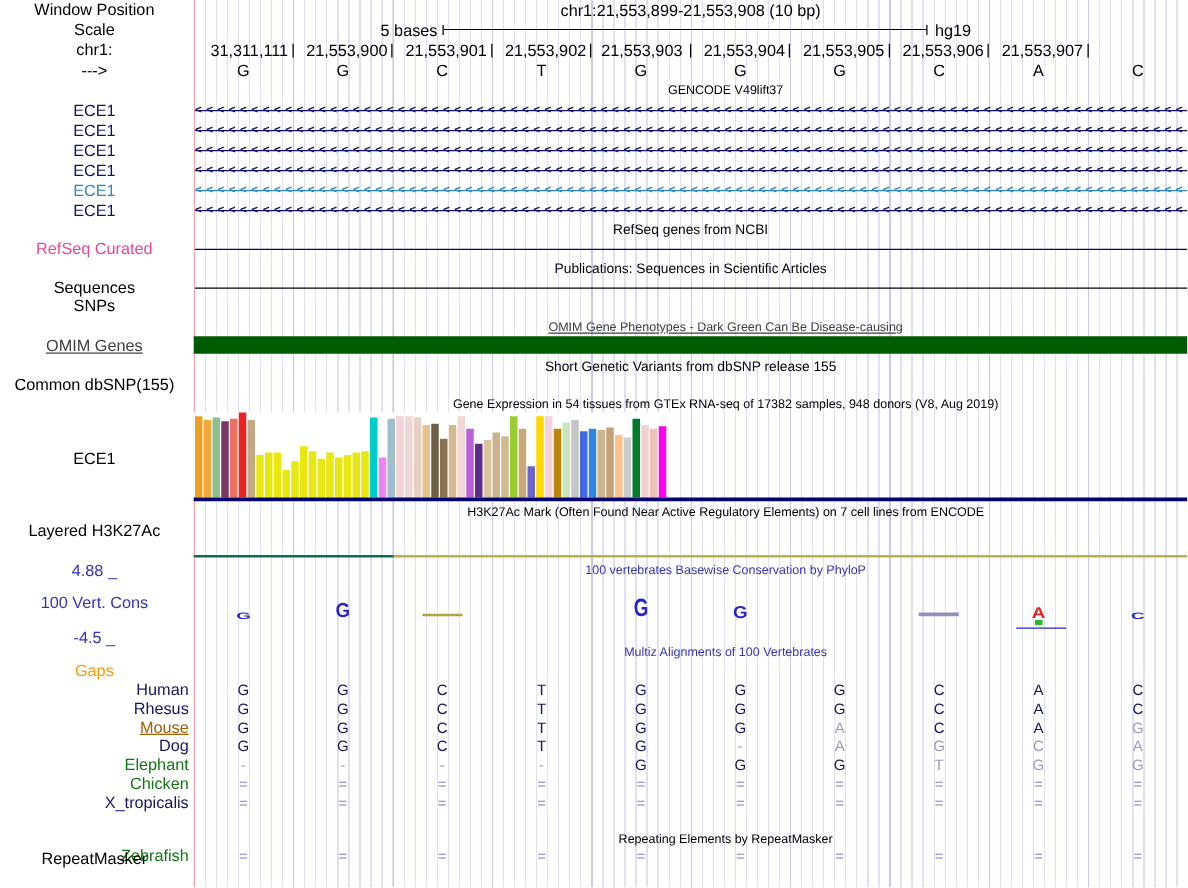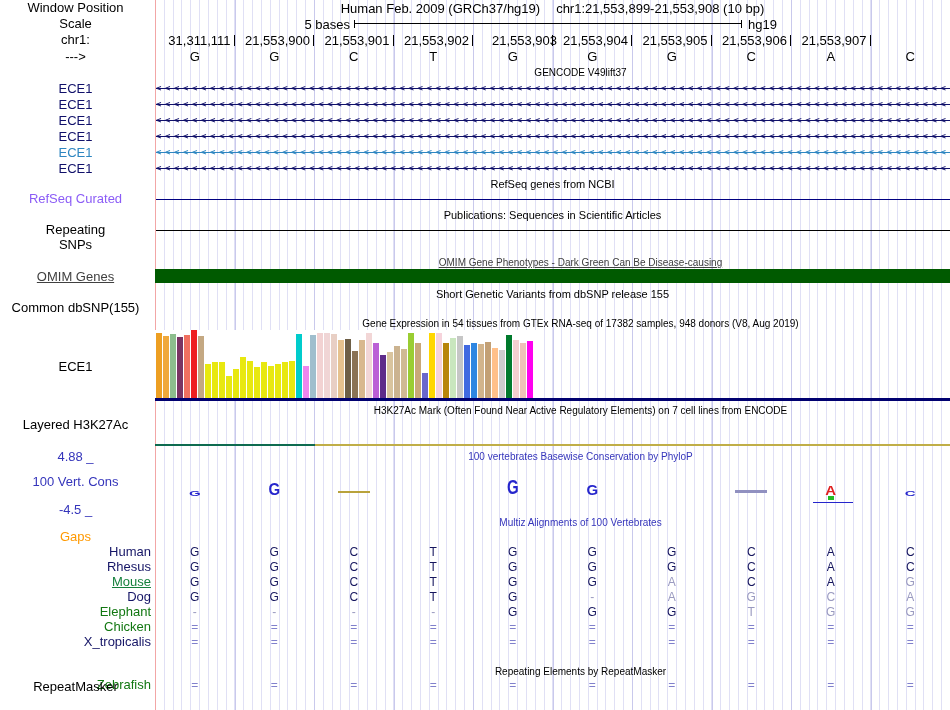--- a/index.html
+++ b/index.html
@@ -41,40 +41,39 @@
 </style>
 </head>
 <body>
 
 <div id="canvas">
   <div class="gridlines"></div>
   <div class="pinkline"></div>
 
   <span class="lbl-left" style="top:1px">Window Position</span>
   <div class="hdr-center">
-    <span>Human Feb. 2009 (GRCh37/hg19)</span>
     <span>chr1:21,553,899-21,553,908 (10 bp)</span>
   </div>
 
   <span class="lbl-left" style="top:17px">Scale</span>
   <span class="abs" style="top:17px;left:275px;width:75px;text-align:right;font-size:13px">5 bases</span>
   <div class="scalebar" style="left:354px;width:386px"></div>
   <span class="abs" style="top:17px;left:748px;font-size:13px">hg19</span>
 
   <span class="lbl-left" style="top:33px">chr1:</span>
   <div id="coords-row">
       <div class="coordnum" style="top: 34px; left: 153.5px;">31,311,111</div>
       <div class="tickv" style="top: 35px; left: 233.5px;"></div>
       <div class="coordnum" style="top: 34px; left: 233px;">21,553,900</div>
       <div class="tickv" style="top: 35px; left: 313px;"></div>
       <div class="coordnum" style="top: 34px; left: 312.5px;">21,553,901</div>
       <div class="tickv" style="top: 35px; left: 392.5px;"></div>
       <div class="coordnum" style="top: 34px; left: 392px;">21,553,902</div>
       <div class="tickv" style="top: 35px; left: 472px;"></div>
-      <div class="coordnum" style="top: 34px; left: 480px;">21,553,903</div>
+      <div class="coordnum" style="top: 34px; left: 469px;">21,553,903</div>
       <div class="tickv" style="top: 35px; left: 551.5px;"></div>
       <div class="coordnum" style="top: 34px; left: 551px;">21,553,904</div>
       <div class="tickv" style="top: 35px; left: 631px;"></div>
       <div class="coordnum" style="top: 34px; left: 630.5px;">21,553,905</div>
       <div class="tickv" style="top: 35px; left: 710.5px;"></div>
       <div class="coordnum" style="top: 34px; left: 710px;">21,553,906</div>
       <div class="tickv" style="top: 35px; left: 790px;"></div>
       <div class="coordnum" style="top: 34px; left: 789.5px;">21,553,907</div>
       <div class="tickv" style="top: 35px; left: 869.5px;"></div>
     </div>
@@ -121,25 +120,25 @@
         <div class="ga">&lt;&lt;&lt;&lt;&lt;&lt;&lt;&lt;&lt;&lt;&lt;&lt;&lt;&lt;&lt;&lt;&lt;&lt;&lt;&lt;&lt;&lt;&lt;&lt;&lt;&lt;&lt;&lt;&lt;&lt;&lt;&lt;&lt;&lt;&lt;&lt;&lt;&lt;&lt;&lt;&lt;&lt;&lt;&lt;&lt;&lt;&lt;&lt;&lt;&lt;&lt;&lt;&lt;&lt;&lt;&lt;&lt;&lt;&lt;&lt;&lt;&lt;&lt;&lt;&lt;&lt;&lt;&lt;&lt;&lt;&lt;&lt;&lt;&lt;&lt;&lt;&lt;&lt;&lt;&lt;&lt;&lt;&lt;&lt;&lt;&lt;&lt;&lt;</div>
       </div>
       <div class="lbl-left" style="top: 162px; color: rgb(16, 16, 106);">ECE1</div>
       <div class="gene-row" style="top: 162px; color: rgb(16, 16, 106);">
         <div class="gl"></div>
         <div class="ga">&lt;&lt;&lt;&lt;&lt;&lt;&lt;&lt;&lt;&lt;&lt;&lt;&lt;&lt;&lt;&lt;&lt;&lt;&lt;&lt;&lt;&lt;&lt;&lt;&lt;&lt;&lt;&lt;&lt;&lt;&lt;&lt;&lt;&lt;&lt;&lt;&lt;&lt;&lt;&lt;&lt;&lt;&lt;&lt;&lt;&lt;&lt;&lt;&lt;&lt;&lt;&lt;&lt;&lt;&lt;&lt;&lt;&lt;&lt;&lt;&lt;&lt;&lt;&lt;&lt;&lt;&lt;&lt;&lt;&lt;&lt;&lt;&lt;&lt;&lt;&lt;&lt;&lt;&lt;&lt;&lt;&lt;&lt;&lt;&lt;&lt;&lt;&lt;</div>
       </div>
     </div>
 
   <div class="ttl t11" style="top:178px">RefSeq genes from NCBI</div>
-  <span class="lbl-left" style="top:192px;color:#8b5cf6">RefSeq Curated</span>
+  <span class="lbl-left" style="top:192px;color:#ec4899">RefSeq Curated</span>
   <div class="trkline" style="top:199px;background:#000080"></div>
 
   <div class="ttl t11" style="top:209px">Publications: Sequences in Scientific Articles</div>
-  <span class="lbl-left" style="top:223px">Repeating</span>
+  <span class="lbl-left" style="top:223px">Sequences</span>
   <div class="trkline" style="top:230px;background:#000"></div>
 
   <span class="lbl-left" style="top:238px">SNPs</span>
 
   <div class="ttl t12 dgreen" style="top:256px">OMIM Gene Phenotypes - Dark Green Can Be Disease-causing</div>
   <span class="lbl-left dgreen" style="top:270px">OMIM Genes</span>
   <div class="omimbar"></div>
 
   <div class="ttl t11" style="top:288px">Short Genetic Variants from dbSNP release 155</div>
   <span class="lbl-left" style="top:301px">Common dbSNP(155)</span>
@@ -250,21 +249,21 @@
         <div class="mcell" style="left: 341.75px; color: rgb(21, 21, 94);">C</div>
         <div class="mcell" style="left: 421.25px; color: rgb(21, 21, 94);">T</div>
         <div class="mcell" style="left: 500.75px; color: rgb(21, 21, 94);">G</div>
         <div class="mcell" style="left: 580.25px; color: rgb(21, 21, 94);">G</div>
         <div class="mcell" style="left: 659.75px; color: rgb(21, 21, 94);">G</div>
         <div class="mcell" style="left: 739.25px; color: rgb(21, 21, 94);">C</div>
         <div class="mcell" style="left: 818.75px; color: rgb(21, 21, 94);">A</div>
         <div class="mcell" style="left: 898.25px; color: rgb(21, 21, 94);">C</div>
       </div>
       <div class="mrow" style="top: 575px;">
-        <div class="mlbl" style="color: #15803d; text-decoration: underline;">Mouse</div>
+        <div class="mlbl" style="color: #a16207; text-decoration: underline;">Mouse</div>
         <div class="mcell" style="left: 182.75px; color: rgb(21, 21, 94);">G</div>
         <div class="mcell" style="left: 262.25px; color: rgb(21, 21, 94);">G</div>
         <div class="mcell" style="left: 341.75px; color: rgb(21, 21, 94);">C</div>
         <div class="mcell" style="left: 421.25px; color: rgb(21, 21, 94);">T</div>
         <div class="mcell" style="left: 500.75px; color: rgb(21, 21, 94);">G</div>
         <div class="mcell" style="left: 580.25px; color: rgb(21, 21, 94);">G</div>
         <div class="mcell" style="left: 659.75px; color: rgb(154, 154, 192);">A</div>
         <div class="mcell" style="left: 739.25px; color: rgb(21, 21, 94);">C</div>
         <div class="mcell" style="left: 818.75px; color: rgb(21, 21, 94);">A</div>
         <div class="mcell" style="left: 898.25px; color: rgb(154, 154, 192);">G</div>

